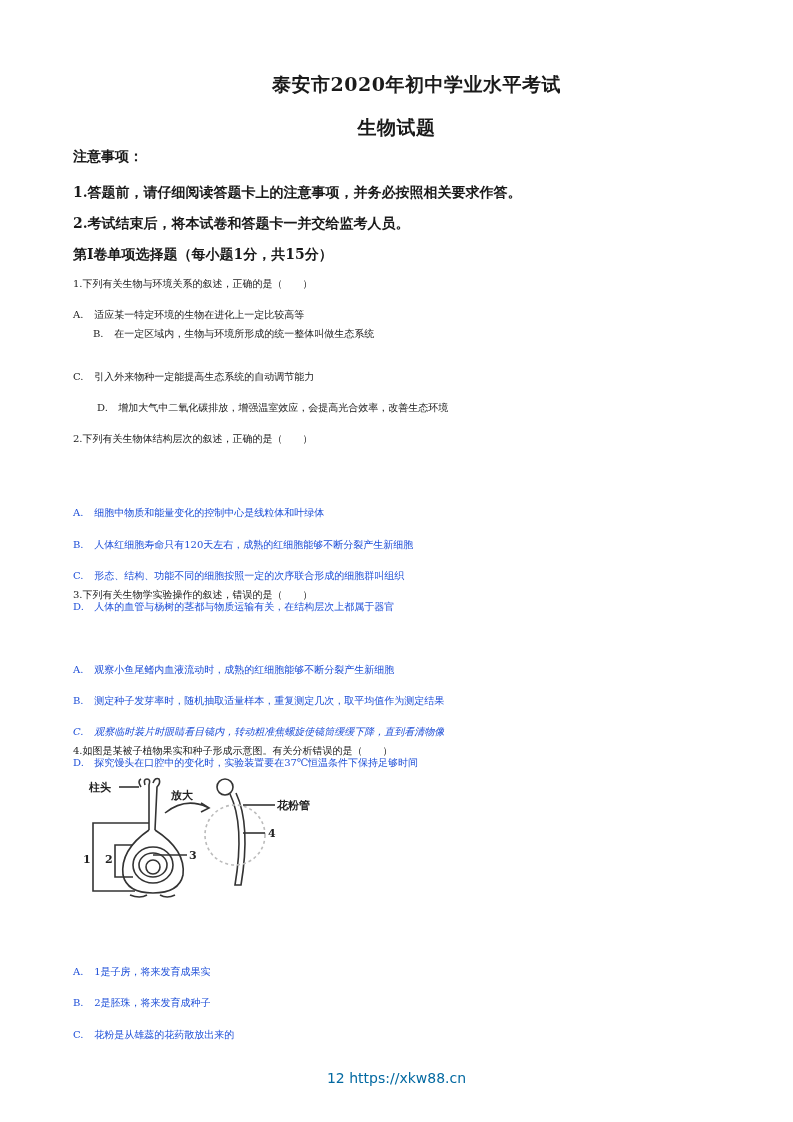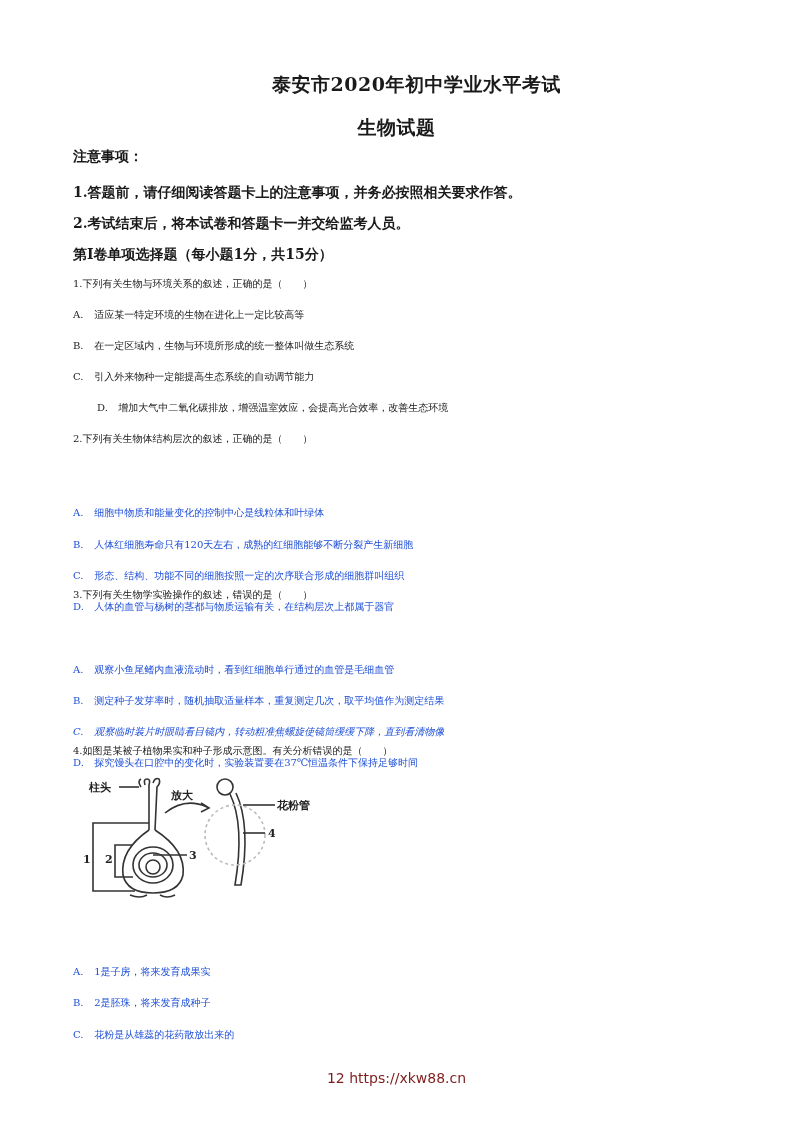--- a/index.html
+++ b/index.html
@@ -6,47 +6,47 @@
   body { width: 793px; height: 1122px; position: relative; overflow: hidden;
          font-family: "DejaVu Serif", "Liberation Serif", serif; color: #1a1a1a; }
   .title { position: absolute; left: 0; width: 793px; text-align: center;
            font-weight: bold; font-size: 19px; letter-spacing: 0.5px; }
   .line { position: absolute; left: 73px; font-size: 10px; white-space: nowrap; }
   .bold { font-weight: bold; font-size: 14px; }
   .light { color: #1d4ed8; margin-top: 43px; }
   .opt-label { display: inline-block; width: 18px; }
   .figure { position: absolute; left: 75px; top: 775px; width: 250px; height: 130px; }
   .footer { position: absolute; top: 1070px; left: 0; width: 793px; text-align: center;
-            font-family: "DejaVu Sans", sans-serif; font-size: 14px; color: #7f1d1d; }
+            font-family: "DejaVu Sans", sans-serif; font-size: 14px; color: #0369a1; }
 </style>
 </head>
 <body>
 
 <div class="title" style="top:72px;padding-left:20px;">泰安市2020年初中学业水平考试</div>
 <div class="title" style="top:115px;">生物试题</div>
 
 <div class="line bold" style="top:148px;">注意事项：</div>
 <div class="line bold" style="top:184px;">1.答题前，请仔细阅读答题卡上的注意事项，并务必按照相关要求作答。</div>
 <div class="line bold" style="top:215px;">2.考试结束后，将本试卷和答题卡一并交给监考人员。</div>
 <div class="line bold" style="top:246px;">第Ⅰ卷单项选择题（每小题1分，共15分）</div>
 
 <div class="line" style="top:277px;">1.下列有关生物与环境关系的叙述，正确的是（　　）</div>
 <div class="line" style="top:308px;"><span class="opt-label">A.</span> <span>适应某一特定环境的生物在进化上一定比较高等</span></div>
-<div class="line" style="top:339px;"><span class="opt-label">B.</span> <span>在一定区域内，生物与环境所形成的统一整体叫做生态系统</span></div>
+<div class="line" style="top:327px;margin-left:20px;"><span class="opt-label">B.</span> <span>在一定区域内，生物与环境所形成的统一整体叫做生态系统</span></div>
 <div class="line" style="top:370px;"><span class="opt-label">C.</span> <span>引入外来物种一定能提高生态系统的自动调节能力</span></div>
 <div class="line" style="top:401px;margin-left:24px;"><span class="opt-label">D.</span> <span>增加大气中二氧化碳排放，增强温室效应，会提高光合效率，改善生态环境</span></div>
 
 <div class="line" style="top:432px;">2.下列有关生物体结构层次的叙述，正确的是（　　）</div>
 <div class="line light" style="top:463px;"><span class="opt-label">A.</span> <span>细胞中物质和能量变化的控制中心是线粒体和叶绿体</span></div>
 <div class="line light" style="top:495px;"><span class="opt-label">B.</span> <span>人体红细胞寿命只有120天左右，成熟的红细胞能够不断分裂产生新细胞</span></div>
 <div class="line light" style="top:526px;"><span class="opt-label">C.</span> <span>形态、结构、功能不同的细胞按照一定的次序联合形成的细胞群叫组织</span></div>
 <div class="line light" style="top:557px;"><span class="opt-label">D.</span> <span>人体的血管与杨树的茎都与物质运输有关，在结构层次上都属于器官</span></div>
 
 <div class="line" style="top:588px;">3.下列有关生物学实验操作的叙述，错误的是（　　）</div>
-<div class="line light" style="top:620px;"><span class="opt-label">A.</span> <span>观察小鱼尾鳍内血液流动时，看到红细胞单行通过的血管是毛细血管</span></div>
+<div class="line light" style="top:620px;"><span class="opt-label">A.</span> <span>观察小鱼尾鳍内血液流动时，成熟的红细胞能够不断分裂产生新细胞</span></div>
 <div class="line light" style="top:651px;"><span class="opt-label">B.</span> <span>测定种子发芽率时，随机抽取适量样本，重复测定几次，取平均值作为测定结果</span></div>
 <div class="line light" style="top:682px;font-style:italic;"><span class="opt-label">C.</span> <span>观察临时装片时眼睛看目镜内，转动粗准焦螺旋使镜筒缓缓下降，直到看清物像</span></div>
 <div class="line light" style="top:713px;"><span class="opt-label">D.</span> <span>探究馒头在口腔中的变化时，实验装置要在37℃恒温条件下保持足够时间</span></div>
 
 <div class="line" style="top:744px;">4.如图是某被子植物果实和种子形成示意图。有关分析错误的是（　　）</div>
 
 <div class="figure">
   <svg width="250" height="130" viewBox="0 0 250 130">
     <g fill="none" stroke="#333" stroke-width="1.6">
 

